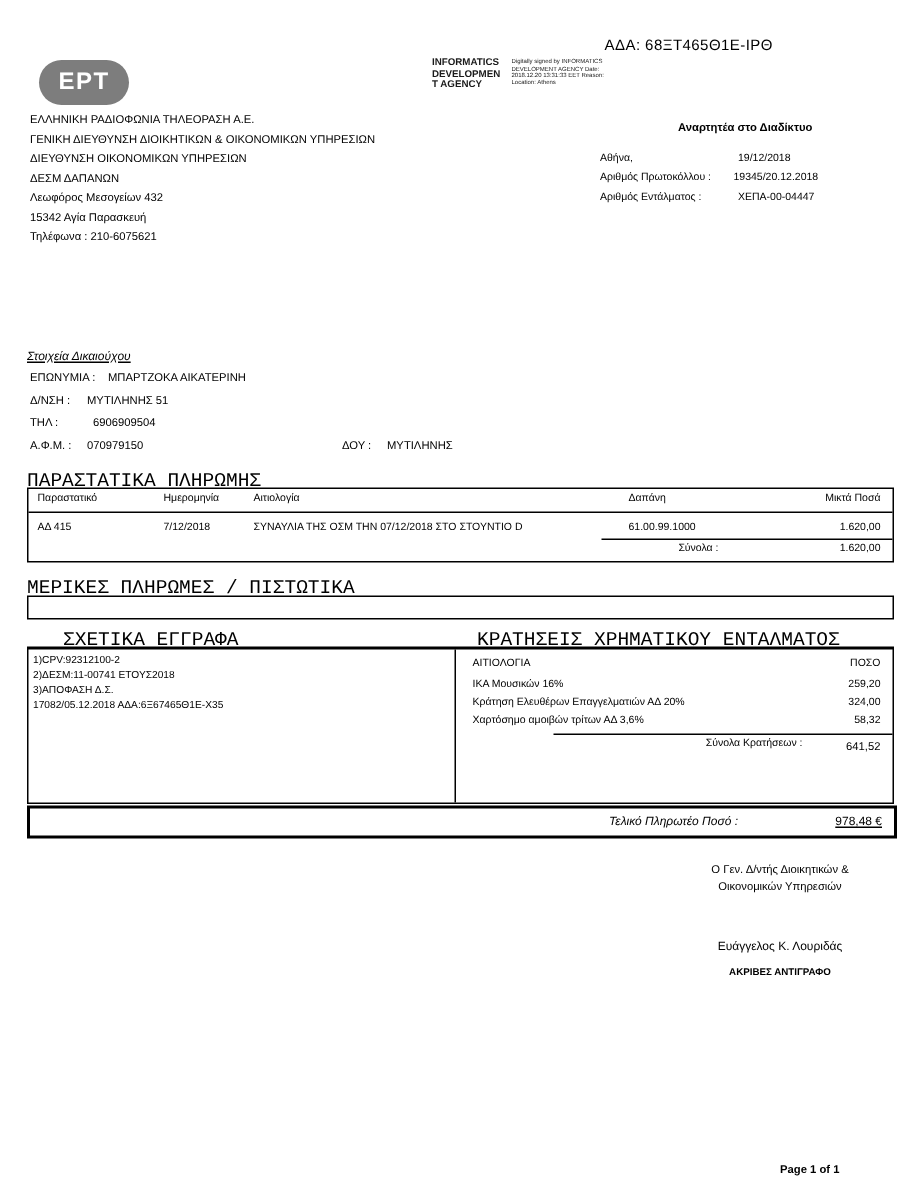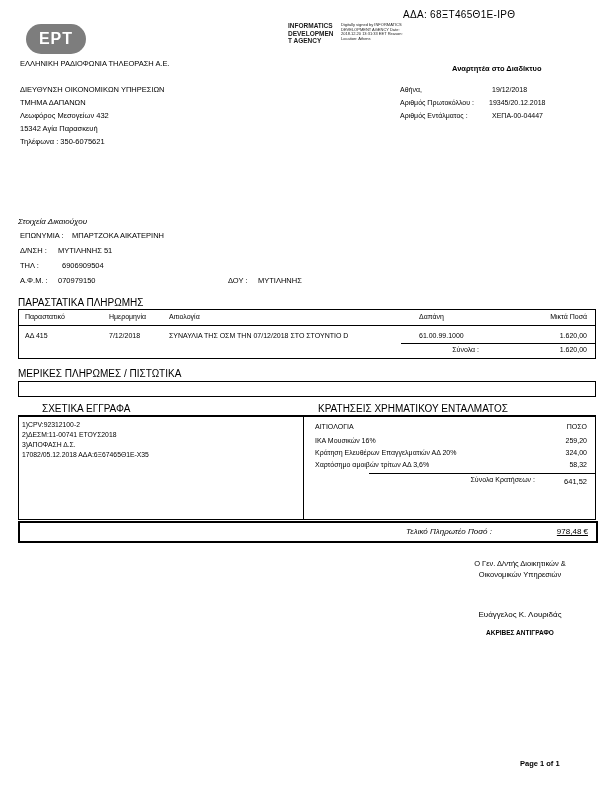--- a/index.html
+++ b/index.html
@@ -1,41 +1,41 @@
 <!DOCTYPE html>
 <html><head>
 <meta charset="utf-8">
 <style>
   html,body{margin:0;padding:0;background:#fff;}
   .page{position:relative;width:612px;height:792px;background:#ffffff;
         font-family:"Liberation Sans",sans-serif;color:#000;overflow:hidden;}
-  .abs{position:absolute;}
+  .abs{position:absolute;margin-top:16px;}
   .right{text-align:right;}
 
   .logo{left:26px;top:24px;width:60px;height:30px;background:#7d7d7d;border-radius:15px;
         display:flex;align-items:center;justify-content:center;color:#fff;
         font-weight:bold;font-size:16px;letter-spacing:1px;}
   .ada{left:403px;top:9px;font-size:10px;letter-spacing:0.3px;}
   .stamp-agency{left:288px;top:22px;font-size:6.5px;font-weight:bold;line-height:7.5px;color:#1a1a1a;}
   .stamp-details{left:341px;top:23px;width:64px;font-size:4px;line-height:4.6px;color:#222;}
 
   .org-line{left:20px;font-size:7.5px;white-space:nowrap;}
 
   .pubnote{left:452px;top:64px;font-size:7.5px;font-weight:600;}
   .meta-label{left:400px;font-size:7px;}
   .meta-value{font-size:7px;}
 
   .doc-title{left:0;top:169px;width:612px;text-align:center;
              font-size:11.5px;font-weight:bold;font-style:italic;letter-spacing:0.4px;}
 
-  .ben-heading{left:18px;top:217px;font-size:8px;font-style:italic;}
+  .ben-heading{left:18px;top:217px;font-size:8px;font-style:italic;text-decoration:underline;}
   .lbl{font-size:7.5px;}
   .val{font-size:7.5px;}
 
-  .sec-heading{font-size:10px;}
+  .sec-heading{font-size:13px;font-family:Liberation Mono, monospace;}
 
   .inv-table{left:18px;top:309px;width:576px;height:48px;border:1px solid #000;}
   .inv-table .hr1{position:absolute;left:0;right:0;top:15px;border-top:1px solid #000;}
   .inv-table .hr2{position:absolute;left:382px;right:0;top:33px;border-top:1px solid #000;}
   .cell{position:absolute;font-size:7px;white-space:nowrap;}
 
   .empty-box{left:18px;top:381px;width:576px;height:14px;border:1px solid #000;}
 
   .main-box{left:18px;top:415px;width:576px;height:102px;border:1px solid #000;border-top-width:2px;}
   .main-box .divider{position:absolute;left:284px;top:0;bottom:0;width:1px;background:#000;}
@@ -62,25 +62,26 @@
   <div class="abs ada">ΑΔΑ: 68ΞΤ465Θ1Ε-ΙΡΘ</div>
 
   <div class="abs stamp-agency">
     <div>INFORMATICS</div>
     <div>DEVELOPMEN</div>
     <div>T AGENCY</div>
   </div>
   <div class="abs stamp-details">Digitally signed by INFORMATICS DEVELOPMENT AGENCY Date: 2018.12.20 13:31:33 EET Reason: Location: Athens</div>
 
   <div class="abs org-line" style="top:59px;">ΕΛΛΗΝΙΚΗ ΡΑΔΙΟΦΩΝΙΑ ΤΗΛΕΟΡΑΣΗ Α.Ε.</div>
+  <div class="abs org-line" style="top:72px;">ΓΕΝΙΚΗ ΔΙΕΥΘΥΝΣΗ ΔΙΟΙΚΗΤΙΚΩΝ &amp; ΟΙΚΟΝΟΜΙΚΩΝ ΥΠΗΡΕΣΙΩΝ</div>
   <div class="abs org-line" style="top:85px;">ΔΙΕΥΘΥΝΣΗ ΟΙΚΟΝΟΜΙΚΩΝ ΥΠΗΡΕΣΙΩΝ</div>
-  <div class="abs org-line" style="top:98px;">ΤΜΗΜΑ ΔΑΠΑΝΩΝ</div>
+  <div class="abs org-line" style="top:98px;">ΔΕΣΜ ΔΑΠΑΝΩΝ</div>
   <div class="abs org-line" style="top:111px;">Λεωφόρος Μεσογείων 432</div>
   <div class="abs org-line" style="top:124px;">15342 Αγία Παρασκευή</div>
-  <div class="abs org-line" style="top:137px;">Τηλέφωνα : 350-6075621</div>
+  <div class="abs org-line" style="top:137px;">Τηλέφωνα : 210-6075621</div>
 
   <div class="abs pubnote">Αναρτητέα στο Διαδίκτυο</div>
   <div class="abs meta-label" style="top:86px;">Αθήνα,</div>
   <div class="abs meta-value" style="left:492px;top:86px;">19/12/2018</div>
   <div class="abs meta-label" style="top:99px;">Αριθμός Πρωτοκόλλου :</div>
   <div class="abs meta-value" style="left:489px;top:99px;">19345/20.12.2018</div>
   <div class="abs meta-label" style="top:112px;">Αριθμός Εντάλματος :</div>
   <div class="abs meta-value" style="left:492px;top:112px;">ΧΕΠΑ-00-04447</div>
 
 

